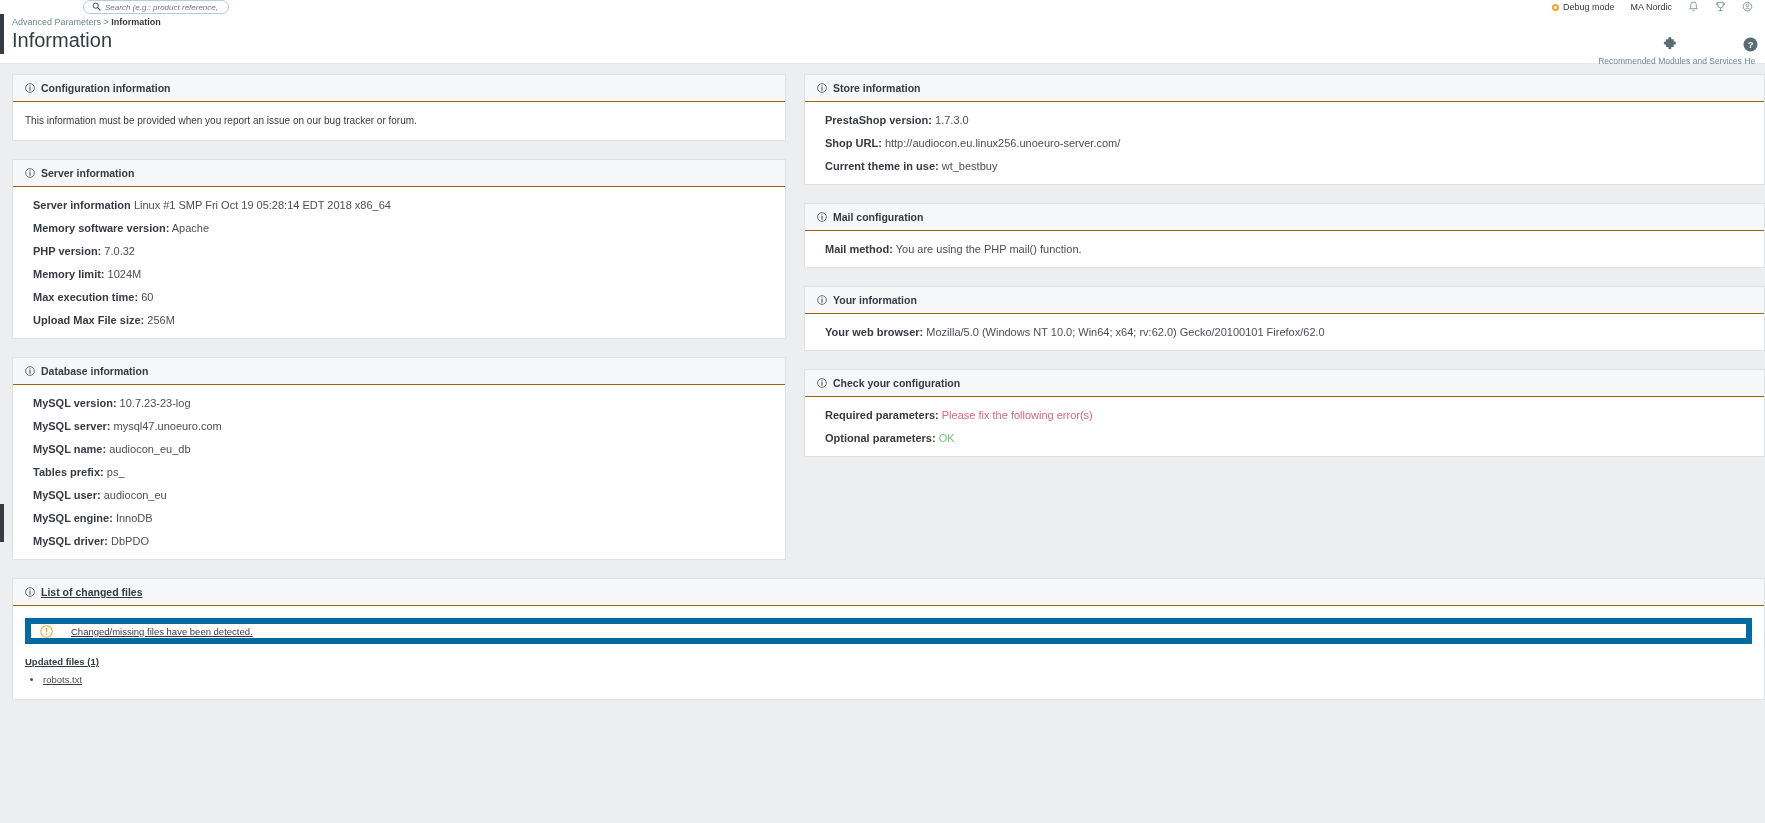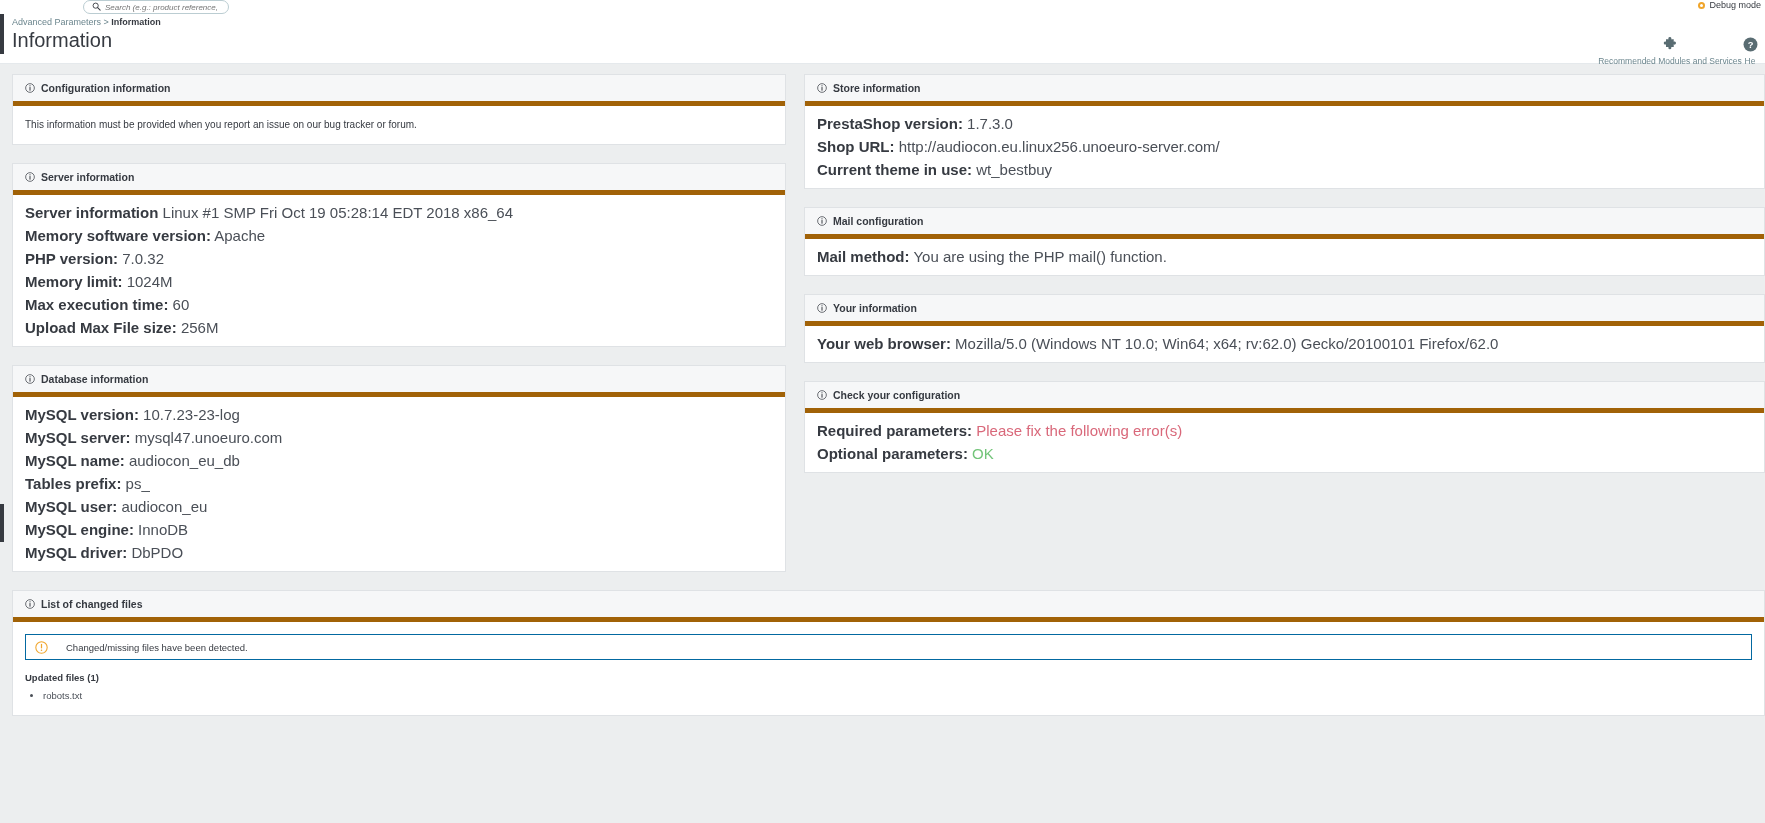--- a/index.html
+++ b/index.html
@@ -56,23 +56,22 @@
     font-family: "Liberation Sans", sans-serif;
     width: 100%;
     background: transparent;
     padding: 0;
   }
   .topbar-right {
     position: absolute;
     right: 0; top: 0;
     height: 14px;
     display: flex; align-items: center; gap: 16px;
-    padding-right: 4px;
+    padding-right: 12px;
     font-size: 9px;
-    flex-direction: column;
   }
   .debug-mode { display: flex; align-items: center; gap: 4px; color: #363a41; white-space: nowrap; }
   .gear-dot {
     width: 7px; height: 7px; border-radius: 50%;
     background: #f0a52b;
     position: relative;
     display: inline-block;
   }
   .gear-dot:before {
     content: "";
@@ -139,47 +138,47 @@
   .col-left { width: 774px; flex: 0 0 774px; }
   .col-right { flex: 1 1 auto; }
 
   .card {
     background: #ffffff;
     border: 1px solid #dfe2e5;
     margin-bottom: 18px;
   }
   .card-header {
     background: #f6f7f8;
-    border-bottom: 5px solid #a16207;
+    border-bottom: 1px solid #a16207;
     padding: 7px 12px;
     font-size: 10.5px;
     font-weight: bold;
     color: #363a41;
     display: flex;
     align-items: center;
     gap: 6px;
   }
   .card-body {
     padding: 12px;
     font-size: 9.5px;
     color: #363a41;
   }
   .info-circle { flex: 0 0 auto; display: inline-flex; }
-  .kv { margin: 0 0 11px 0; font-size: 15px; line-height: 12px; }
+  .kv { margin: 0 0 11px 8px; font-size: 11px; line-height: 12px; }
   .kv:last-child { margin-bottom: 0; }
   .kv b { font-weight: bold; color: #363a41; }
   .kv .val { color: #4a4f57; }
   .val-error { color: #d9687a; }
   .val-ok { color: #72c479; }
   .plain-text { font-size: 10px; color: #363a41; line-height: 14px; }
 
   
-  .bottom-wrap { padding: 0 0 0 12px; }
+  .bottom-wrap { padding: 0 0 0 12px; text-decoration: underline; }
   .alert-warning {
-    border: 1px solid #0369a1;
+    border: 6px solid #0369a1;
     background: #ffffff;
     display: flex;
     align-items: center;
     gap: 10px;
     padding: 0;
     margin-bottom: 12px;
     height: 26px;
   }
   .alert-icon-cell {
     width: 30px;

